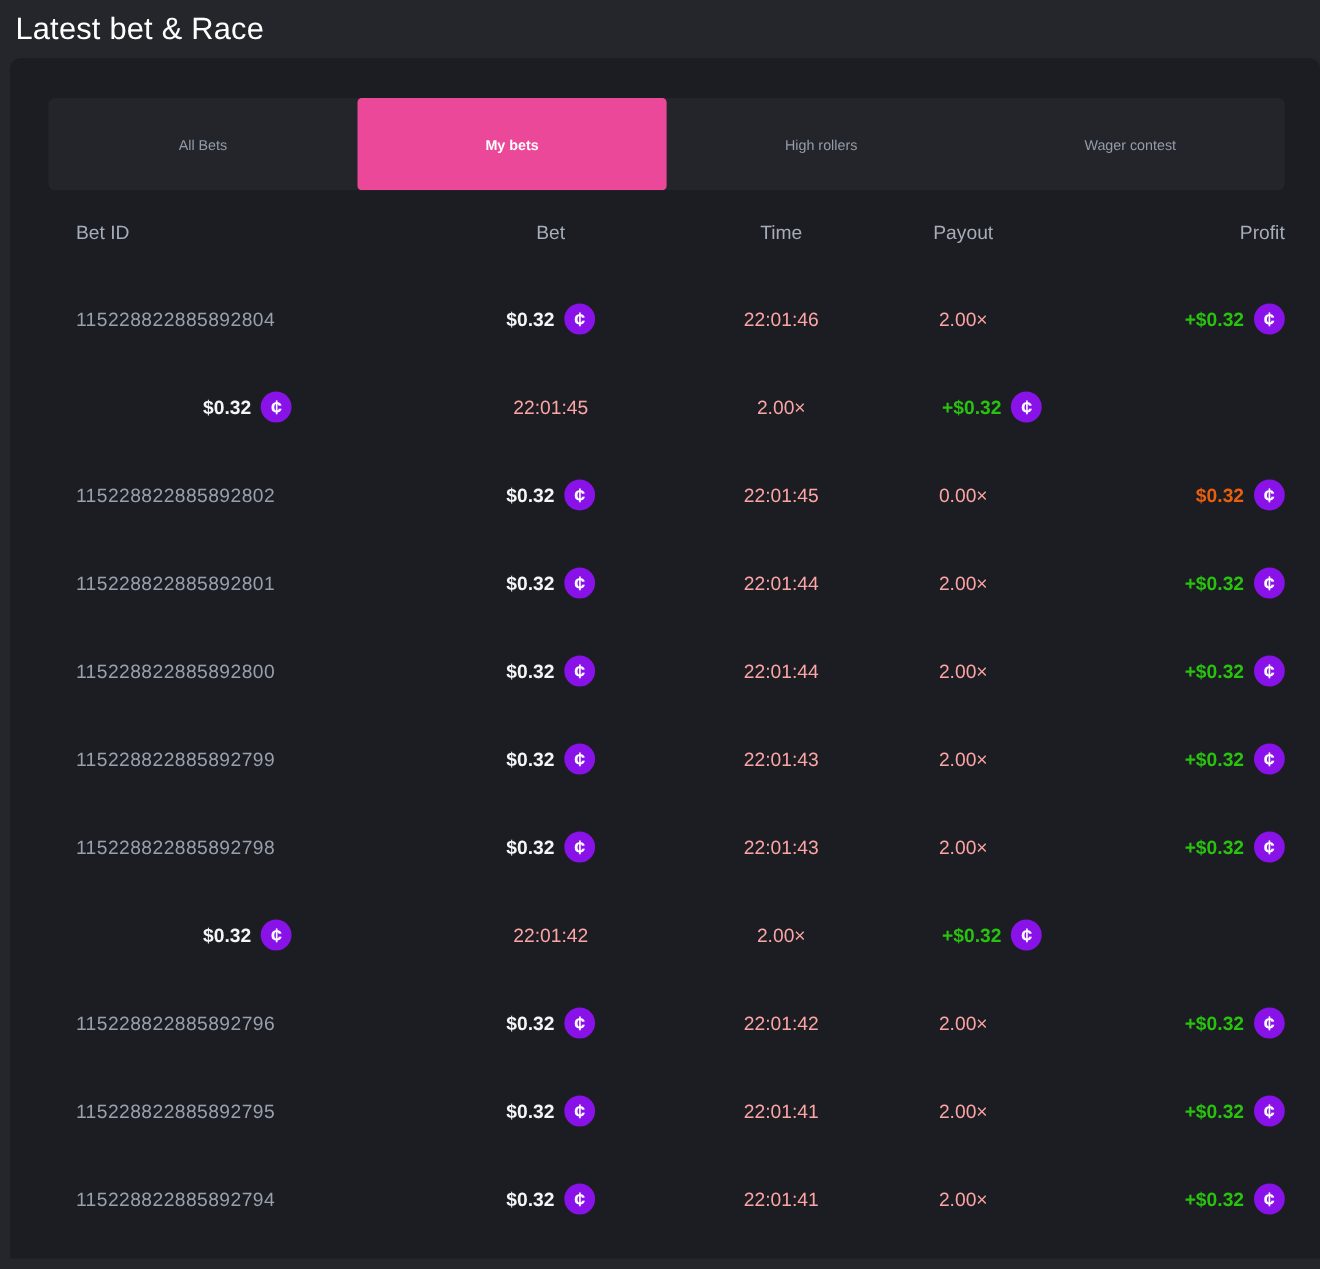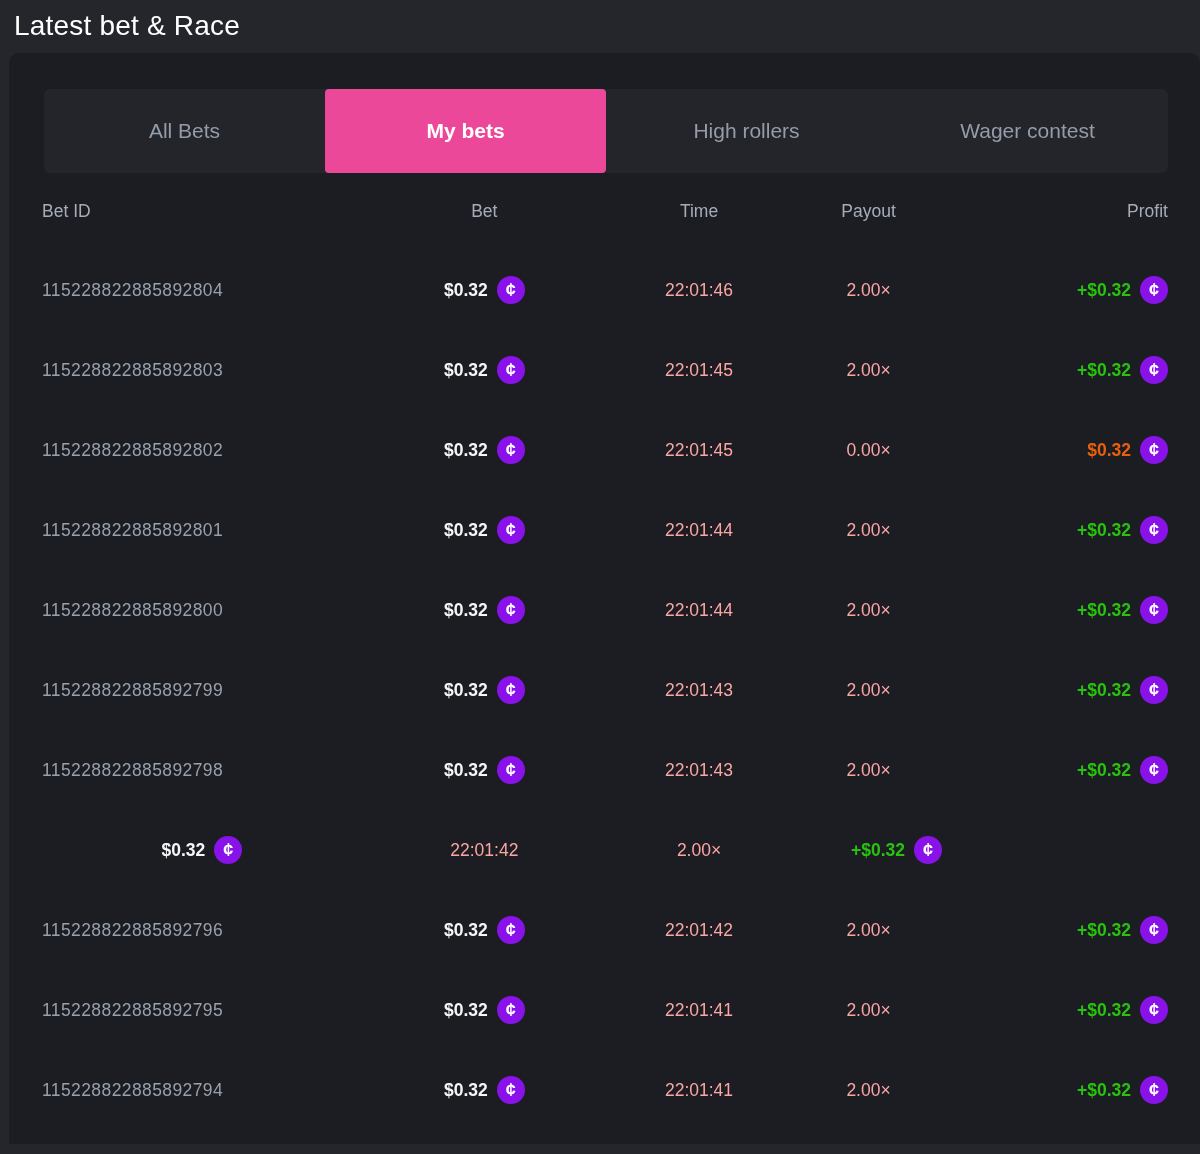--- a/index.html
+++ b/index.html
@@ -35,31 +35,31 @@
   }
   .tab {
     flex: 1 1 0;
     display: flex;
     align-items: center;
     justify-content: center;
     background: transparent;
     border: none;
     color: #949ca9;
     font-family: "Liberation Sans", sans-serif;
-    font-size: 21px;
+    font-size: 13px;
     cursor: pointer;
   }
   .tab.active {
     background: #ec4899;
     color: #ffffff;
     font-weight: 700;
     border-radius: 4px;
   }
   .thead, .row {
-    margin: 0 32px 0 29px;
+    margin: 0 32px 0 56px;
     display: grid;
     grid-template-columns: 29% 21% 17% 13% 20%;
     align-items: center;
   }
   .thead {
     height: 77px;
     color: #a6adb8;
     font-size: 17.5px;
   }
   .row { height: 80px; font-size: 17.5px; }
@@ -136,21 +136,20 @@
     </span>
     <span class="cell-time">22:01:46</span>
     <span class="cell-payout">2.00×</span>
     <span class="cell-profit win">
       <span>+$0.32</span>
       <span class="coin">¢</span>
     </span>
   </div>
 
   <div class="row">
-    <span class="cell-betid">115228822885892803</span>
     <span class="cell-bet">
       <span>$0.32</span>
       <span class="coin">¢</span>
     </span>
     <span class="cell-time">22:01:45</span>
     <span class="cell-payout">2.00×</span>
     <span class="cell-profit win">
       <span>+$0.32</span>
       <span class="coin">¢</span>
     </span>

